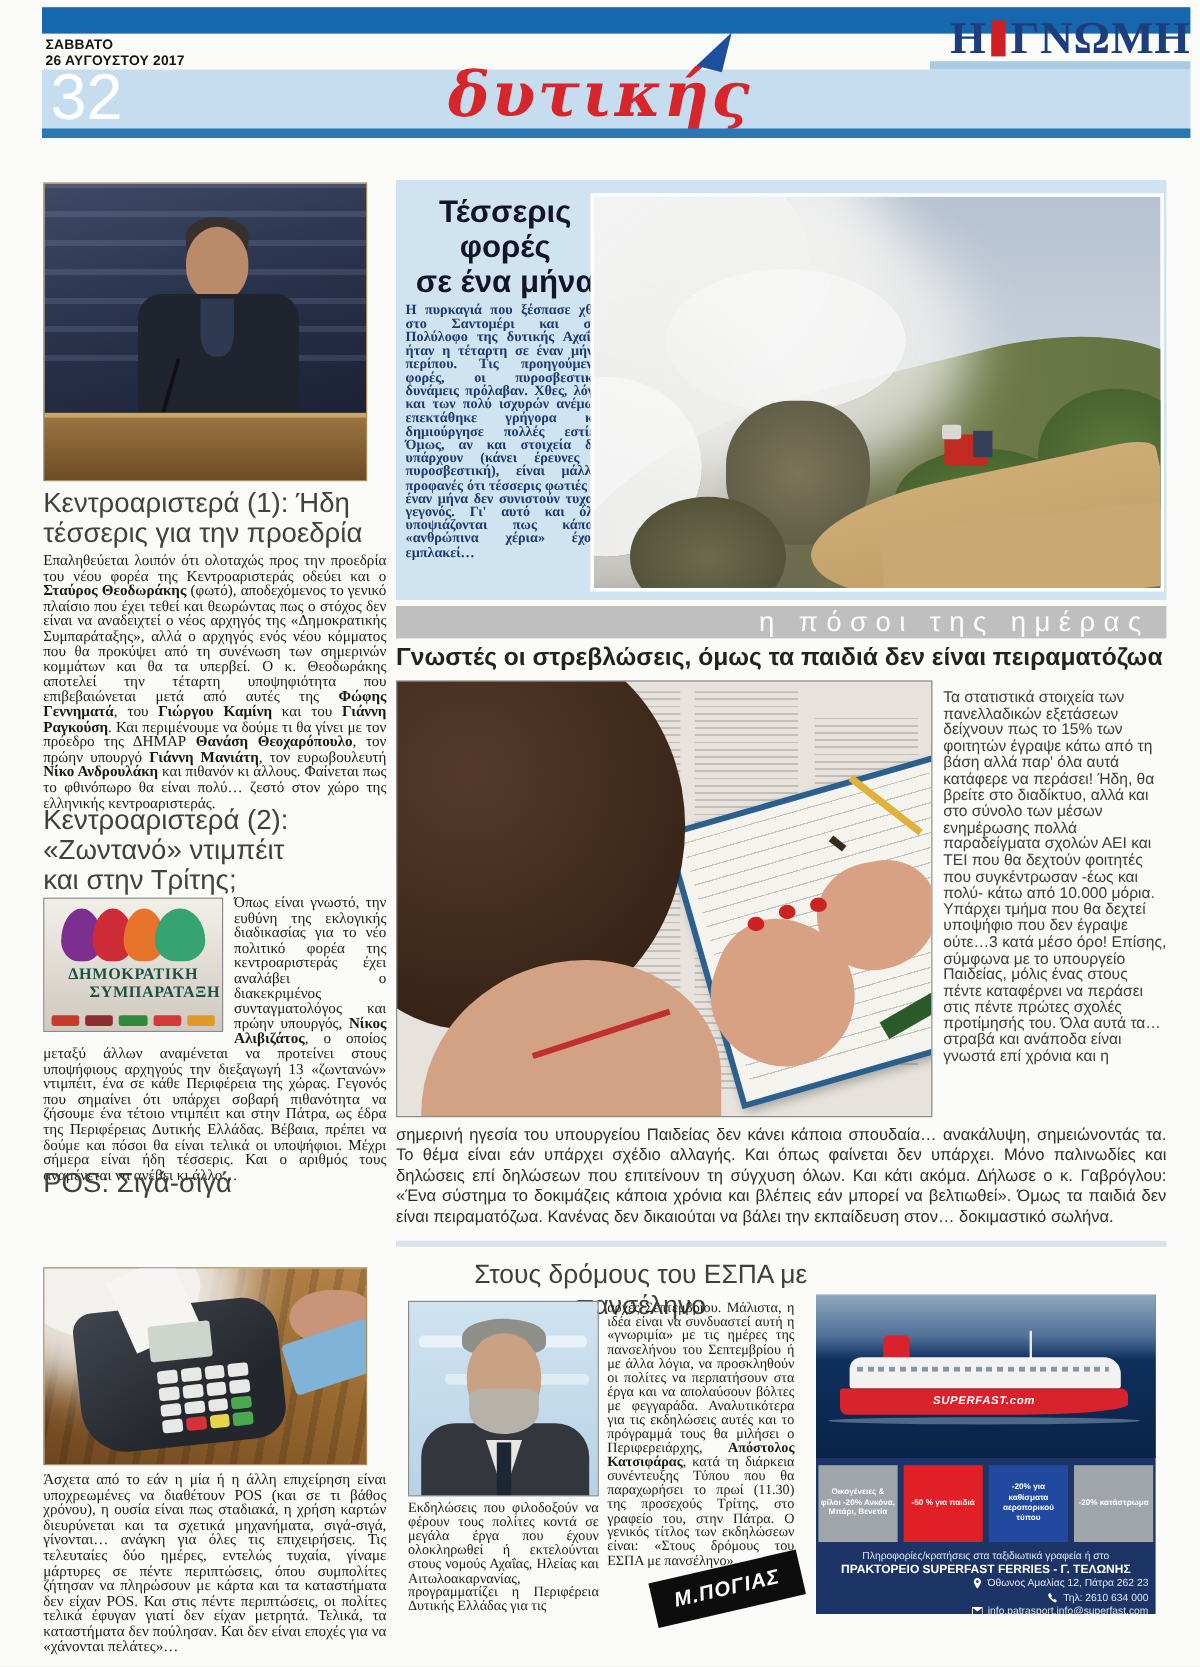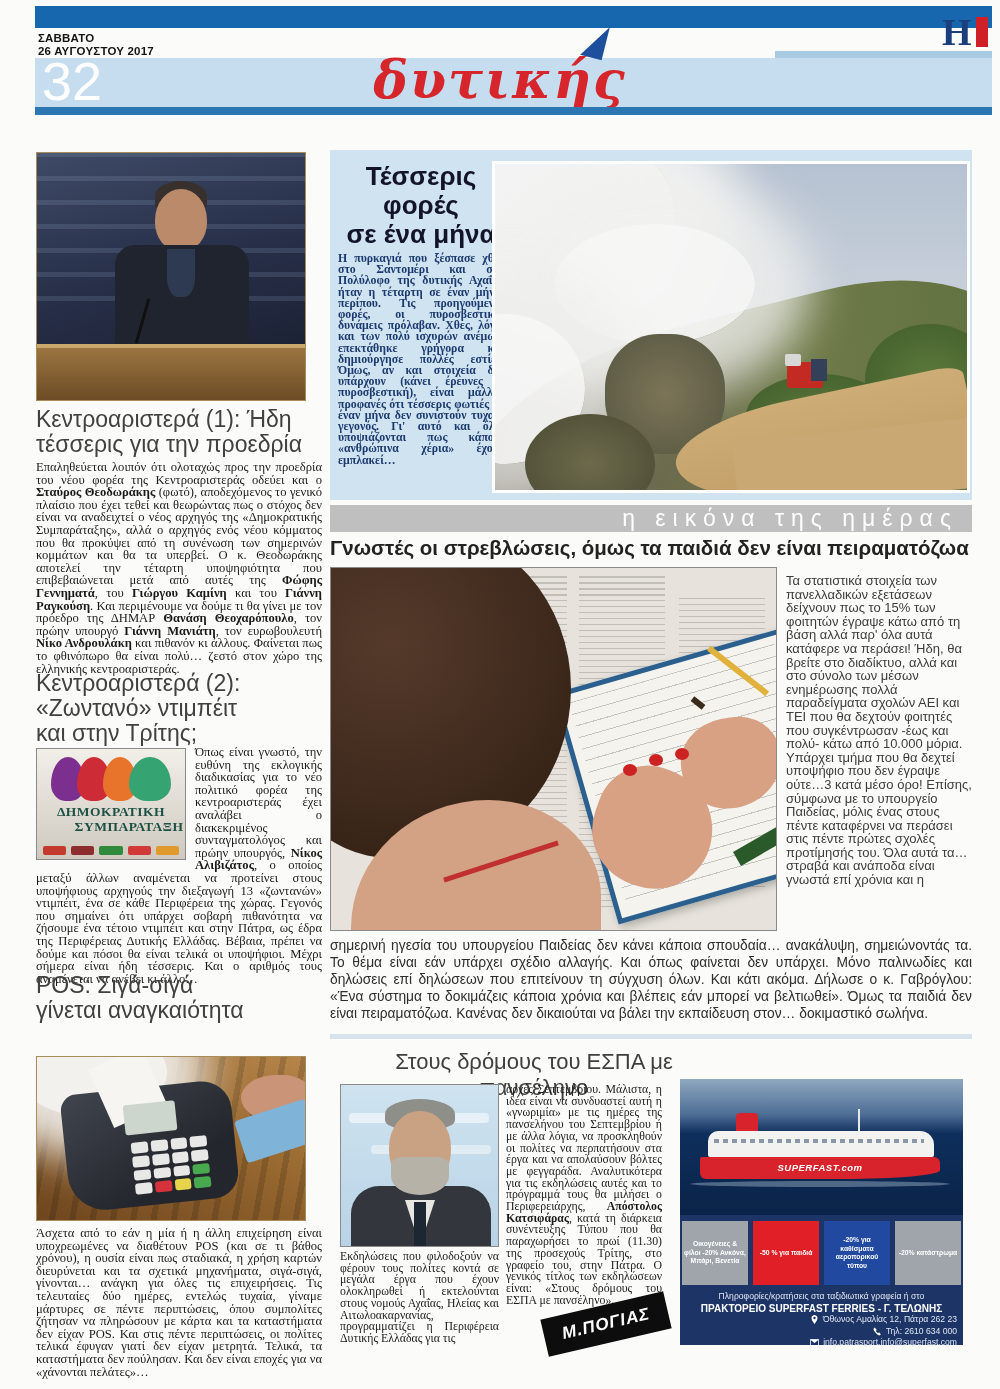--- a/index.html
+++ b/index.html
@@ -161,20 +161,21 @@
 <div id="page">
 
   <div class="abs top-bar"></div>
   <div class="abs date-block">
     <div>ΣΑΒΒΑΤΟ</div>
     <div>26 ΑΥΓΟΥΣΤΟΥ 2017</div>
   </div>
   <div class="abs logo">
     <span class="logo-word">Η</span>
     <span class="logo-strip"></span>
+    <span class="logo-word">ΓΝΩΜΗ</span>
   </div>
   <div class="abs logo-underline"></div>
   <div class="abs light-band"></div>
   <div class="abs page-num">32</div>
   <div class="abs section-script">δυτικής</div>
   <div class="abs flag"></div>
   <div class="abs blue-rule"></div>
 
   <div class="abs photo ph1">
     <div class="ph1-rows"></div>
@@ -213,21 +214,20 @@
         <span style="background:#2f8a3c;"></span>
         <span style="background:#d23a3a;"></span>
         <span style="background:#e09a2c;"></span>
       </span>
     </span>
     <span><span>Όπως είναι γνωστό, την ευθύνη της εκλογικής διαδικασίας για το νέο πολιτικό φορέα της κεντροαριστεράς έχει αναλάβει ο διακεκριμένος συνταγματολόγος και πρώην υπουργός, </span><b>Νίκος Αλιβιζάτος</b><span>, ο οποίος μεταξύ άλλων αναμένεται να προτείνει στους υποψήφιους αρχηγούς την διεξαγωγή 13 «ζωντανών» ντιμπέιτ, ένα σε κάθε Περιφέρεια της χώρας. Γεγονός που σημαίνει ότι υπάρχει σοβαρή πιθανότητα να ζήσουμε ένα τέτοιο ντιμπέιτ και στην Πάτρα, ως έδρα της Περιφέρειας Δυτικής Ελλάδας. Βέβαια, πρέπει να δούμε και πόσοι θα είναι τελικά οι υποψήφιοι. Μέχρι σήμερα είναι ήδη τέσσερις. Και ο αριθμός τους αναμένεται να ανέβει κι άλλο…</span></span>
   </div>
 
   <div class="abs a-title" style="left:36px;top:973px;width:300px;">
       <div>POS: Σιγά-σιγά</div>
-      <div>γίνεται αναγκαιότητα</div>
     </div>
   <div class="abs photo ph3">
     <div class="ph3-wood"></div>
     <div class="ph3-blur"></div>
     <div class="ph3-term">
       <div class="ph3-receipt" style="left:40px;top:-34px;"></div>
       <div class="ph3-screen"></div>
       <div class="ph3-keys">
         <span></span>
           <span></span>
@@ -269,21 +269,21 @@
     <div class="fp-tree"></div>
     <div class="fp-road"></div>
     <div class="fp-road2"></div>
     <div class="fp-green fp-g3"></div>
     <div class="fp-truck">
       <div class="fp-truck-cab"></div>
       <div class="fp-truck-box"></div>
     </div>
   </div>
 
-  <div class="abs banner">η εικόνα της ημέρας</div>
+  <div class="abs banner">η πόσοι της ημέρας</div>
   <div class="abs headline">Γνωστές οι στρεβλώσεις, όμως τα παιδιά δεν είναι πειραματόζωα</div>
 
   <div class="abs ph-exam">
     <div class="ex-col" style="left:150px;"></div>
     <div class="ex-col" style="left:248px;"></div>
     <div class="ex-col" style="left:348px;top:30px;height:80%;"></div>
     <div class="ex-notebook">
         <div class="ex-lines"></div>
       </div>
     <div class="ex-hair"></div>

